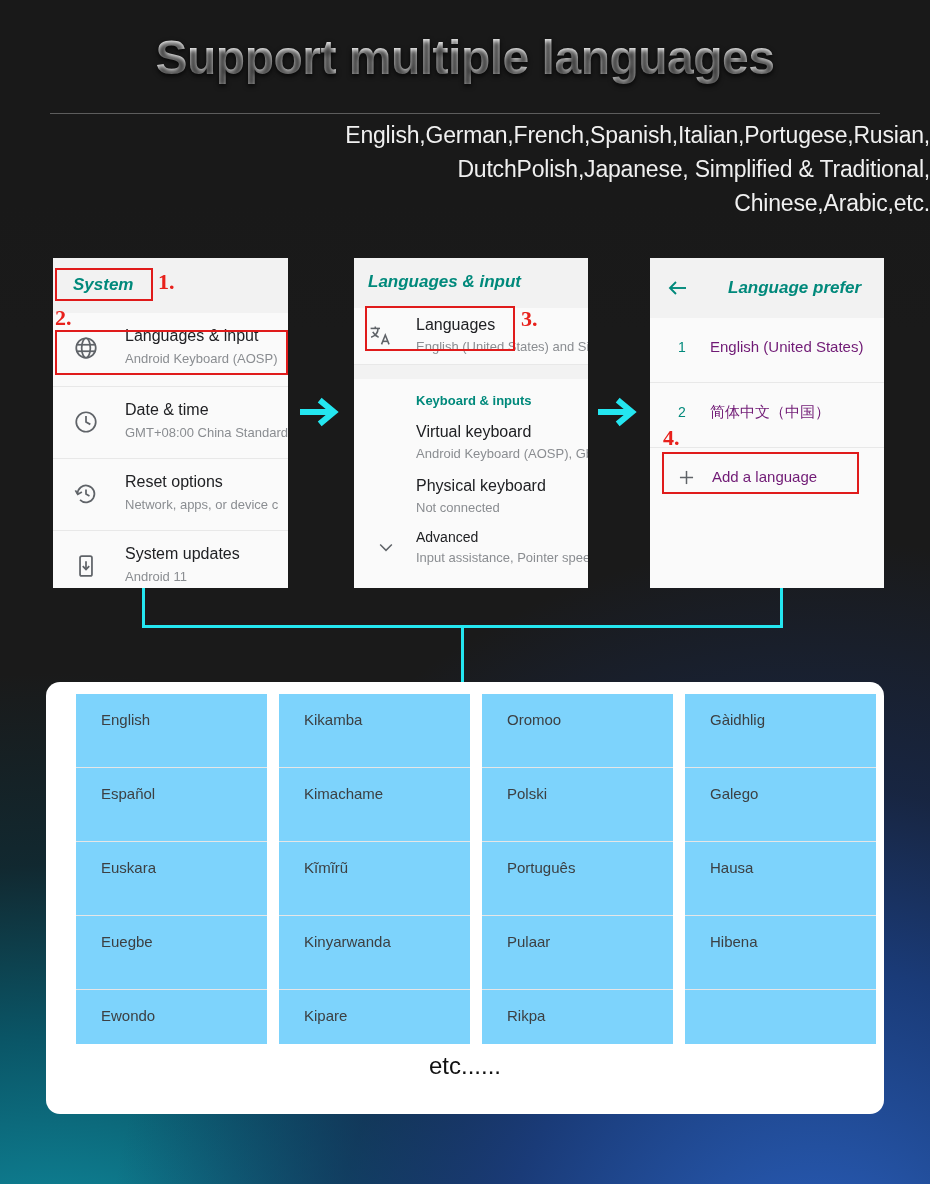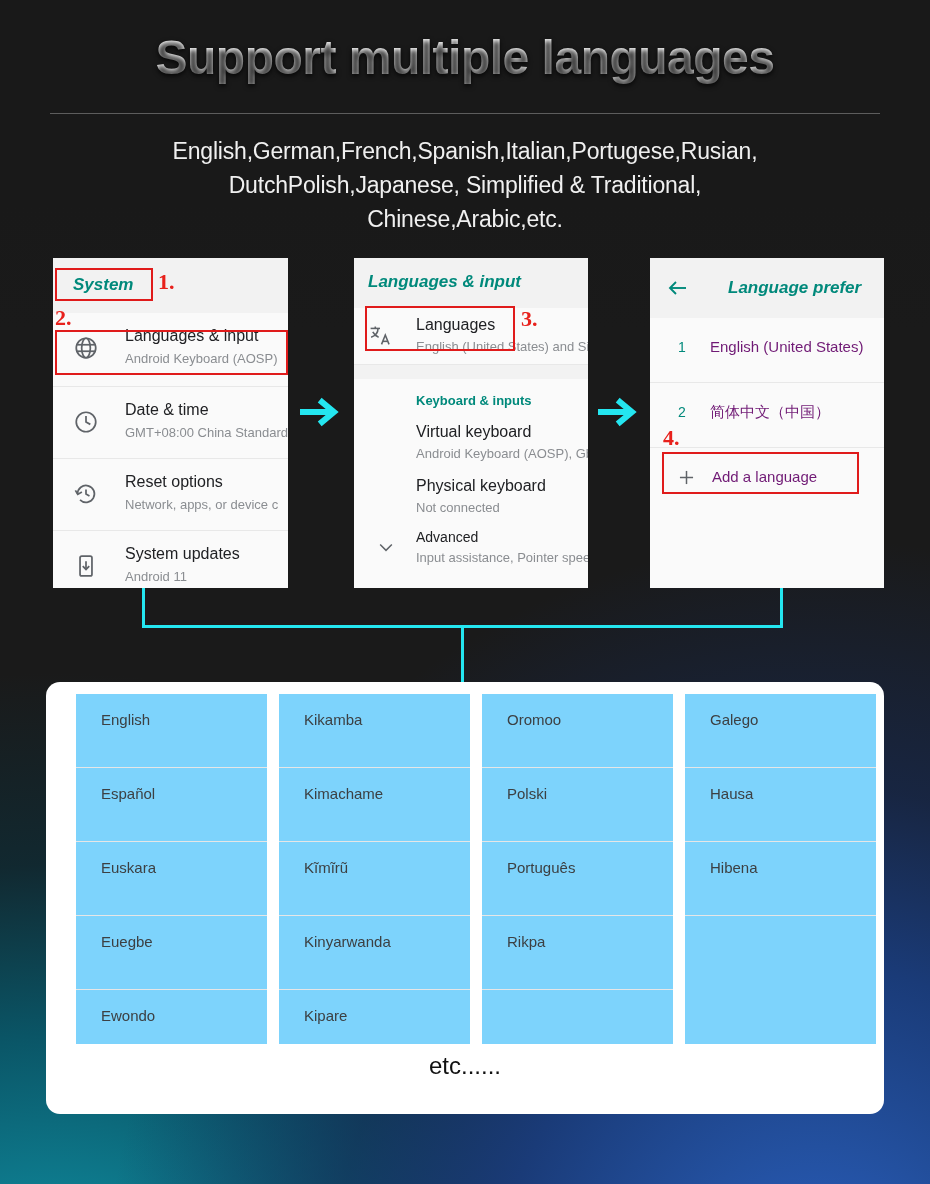--- a/index.html
+++ b/index.html
@@ -22,22 +22,22 @@
   #page-title{
     text-align:center;color:#f2f2f2;font-size:48px;font-weight:bold;
     letter-spacing:-0.5px;margin-top:30px;
     font-family:"Liberation Sans Narrow","Liberation Sans",sans-serif;
     text-shadow:0 2px 5px rgba(0,0,0,0.8);
     background:linear-gradient(to bottom,#ffffff 35%,#cfcfcf 100%);
     -webkit-background-clip:text;background-clip:text;color:transparent;
   }
   #title-divider{height:1px;background:#5d5d5d;margin:28px 50px 0 50px;}
   #subtitle{
-    text-align:center;color:#f0f0f0;font-size:23px;line-height:34px;
-    margin-top:20px;font-family:"Liberation Sans Narrow","Liberation Sans",sans-serif;
+    text-align:right;color:#f0f0f0;font-size:23px;line-height:34px;
+    margin-top:4px;font-family:"Liberation Sans Narrow","Liberation Sans",sans-serif;
     letter-spacing:-0.2px;
   }
   #subtitle div{white-space:nowrap;}
 
   
   .panel{position:absolute;background:#fafafa;overflow:hidden;}
   #panel1{left:53px;top:258px;width:235px;height:330px;}
   #panel2{left:354px;top:258px;width:234px;height:330px;}
   #panel3{left:650px;top:258px;width:234px;height:330px;}
 
@@ -303,27 +303,33 @@
       <div class="lang-cell">
           <span>Oromoo</span>
         </div>
       <div class="lang-cell">
           <span>Polski</span>
         </div>
       <div class="lang-cell">
           <span>Português</span>
         </div>
       <div class="lang-cell">
+          <span>Pulaar</span>
+        </div>
+      <div class="lang-cell">
           <span>Rikpa</span>
         </div>
 
     </div>
 
     <div class="lang-col">
       <div class="lang-cell">
+          <span>Gàidhlig</span>
+        </div>
+      <div class="lang-cell">
           <span>Galego</span>
         </div>
       <div class="lang-cell">
           <span>Hausa</span>
         </div>
       <div class="lang-cell">
           <span>Hibena</span>
         </div>
 
     </div>

